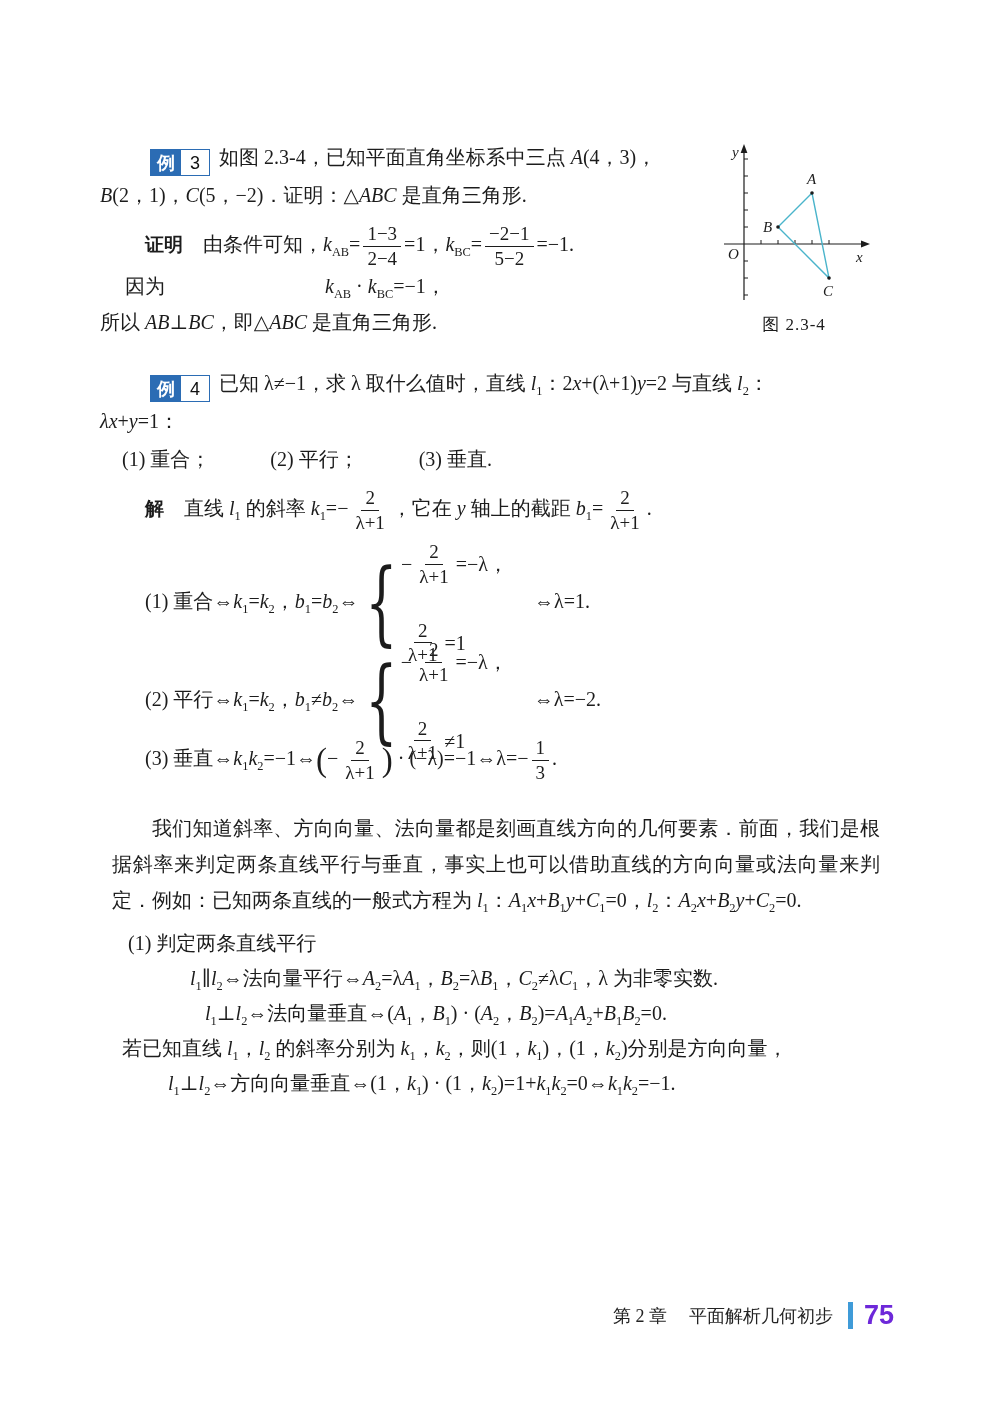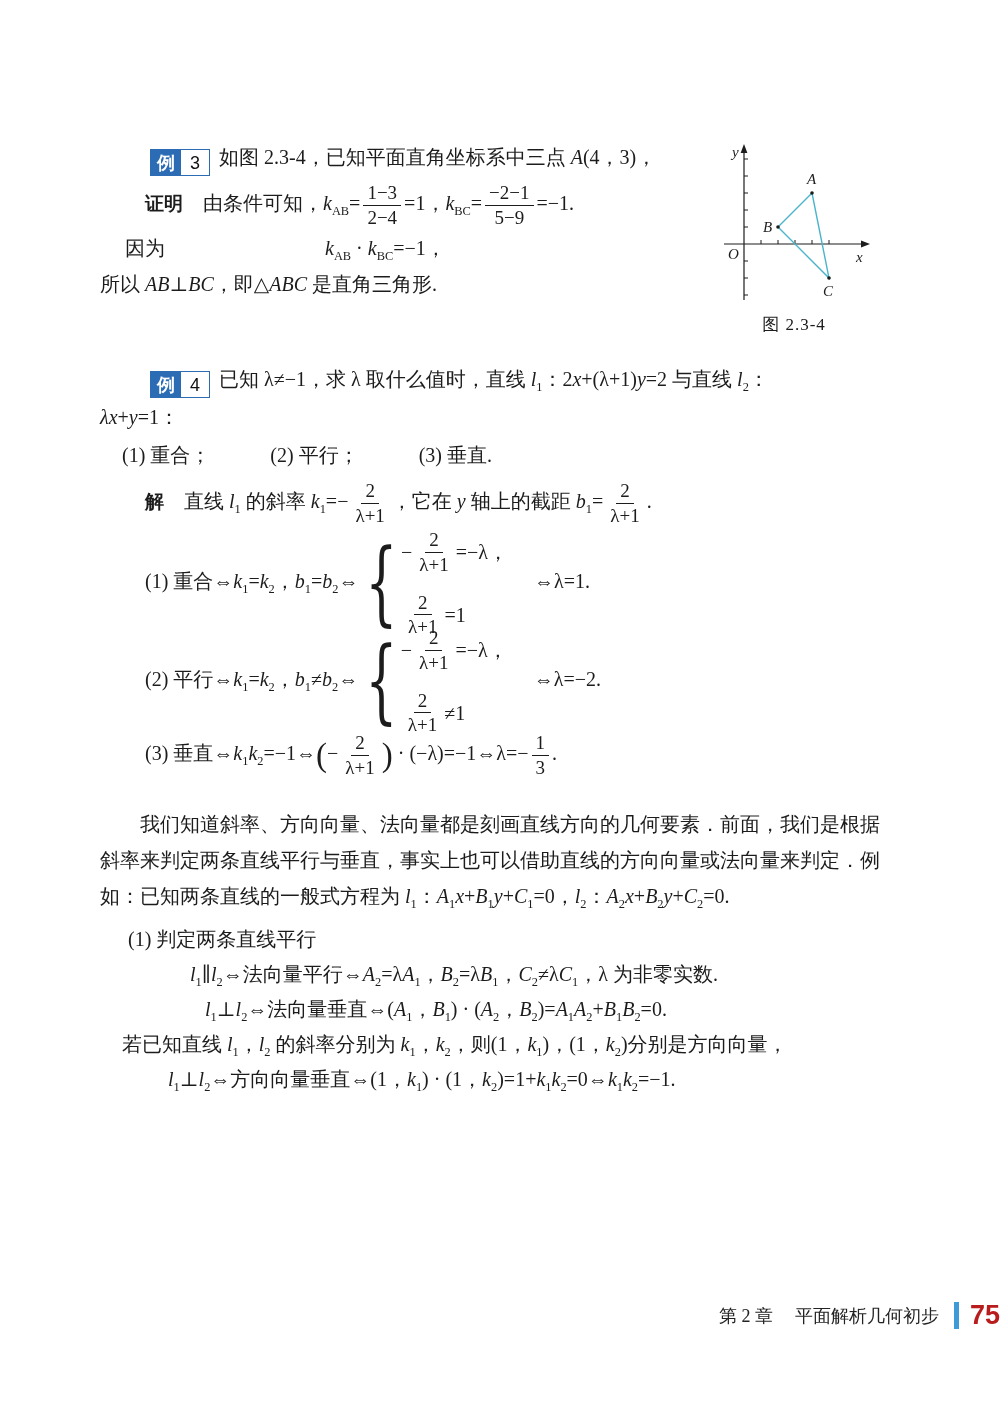--- a/index.html
+++ b/index.html
@@ -23,68 +23,69 @@
     font-size:18px;line-height:1;margin-right:9px;}
   .exbox .exlab{background:#2b6cb4;color:#ffffff;padding:4px 6px 3px;font-weight:bold;}
   .exbox .exnum{color:#111111;background:#ffffff;padding:4px 9px 3px;}
 
   
   i.mv{font-style:italic;}
   .vr i{font-style:italic;}
   .vr sub{font-size:0.62em;font-style:normal;}
   b.blab{font-family:"Liberation Sans","DejaVu Sans",sans-serif;font-weight:bold;font-size:0.95em;}
   .frac{display:inline-flex;flex-direction:column;align-items:center;
-    vertical-align:middle;margin:0 3px;line-height:1.25;font-size:0.95em;}
+    vertical-align:middle;margin:8px 3px;line-height:1.25;font-size:0.95em;}
   .frac .fn{border-bottom:1.4px solid #1c1c1c;padding:0 4px;}
   .frac .fd{padding:0 4px;}
   .cases{display:inline-flex;align-items:center;vertical-align:middle;margin:0 2px;}
   .cases .brace{font-family:"DejaVu Serif",serif;font-size:92px;font-weight:100;
     line-height:0.85;transform:scaleX(0.55);margin:0 -10px 0 -8px;}
   .cases .ccol{display:inline-flex;flex-direction:column;align-items:flex-start;gap:14px;}
   .cases .crow{display:flex;align-items:center;white-space:nowrap;line-height:1.3;}
   .bigp{font-size:165%;font-weight:300;vertical-align:middle;line-height:1;}
   .spacer{display:inline-block;}
 
   
   .ex3row{display:flex;}
   .ex3text{flex:0 0 auto;width:600px;}
   .ex3fig{margin-left:auto;width:172px;text-align:center;padding-top:2px;}
   .figcap{font-size:17px;margin-top:0;letter-spacing:1px;}
   .figlab{font-style:italic;font-size:15px;fill:#1c1c1c;font-family:"Liberation Serif","DejaVu Serif",serif;}
 
   
-  .para{white-space:normal;text-align:justify;text-indent:2em;line-height:36px;margin-top:24px;}
+  .para{white-space:normal;text-align:justify;text-indent:2em;line-height:36px;margin-top:24px;margin-left:12px;}
   .dln{height:35px;line-height:35px;}
 
   
   .footer{position:absolute;top:1300px;left:0;width:1000px;box-sizing:border-box;
-    display:flex;justify-content:flex-end;align-items:center;}
+    padding-right:106px;display:flex;justify-content:flex-end;align-items:center;}
   .footer .chap{font-size:18px;color:#222222;margin-right:22px;}
   .footer .sect{font-size:18px;color:#222222;text-align:right;}
   .footer .bar{width:5px;height:27px;background:#3f9bd8;margin:0 11px 0 15px;}
   .footer .pagenum{font-family:"Liberation Sans","DejaVu Sans",sans-serif;
-    font-size:27px;font-weight:bold;color:#b91c1c;}
+    font-size:27px;font-weight:bold;color:#6d28d9;}
 </style>
 </head>
 <body>
 
 <div class="content">
 
   <div class="ex3row">
     <div class="ex3text">
       <div class="ln" style="margin-left:50px"><span class="exbox">
             <span class="exlab">例</span>
             <span class="exnum">3</span>
           </span><span>如图 2.3-4，已知平面直角坐标系中三点 </span><i class="mv">A</i><span>(4，3)，</span></div>
+      <div class="ln"><i class="mv">B</i><span>(2，1)，</span><i class="mv">C</i><span>(5，−2)．证明：△</span><i class="mv">ABC</i><span> 是直角三角形.</span></div>
       <div class="ln ln-frac" style="margin-left:45px"><b class="blab">证明</b><span>　由条件可知，</span><span class="vr"><i>k</i><sub>AB</sub></span><span>=</span><span class="frac">
             <span class="fn">1−3</span>
             <span class="fd">2−4</span>
           </span><span>=1，</span><span class="vr"><i>k</i><sub>BC</sub></span><span>=</span><span class="frac">
             <span class="fn">−2−1</span>
-            <span class="fd">5−9</span>
+            <span class="fd">5−2</span>
           </span><span>=−1.</span></div>
       <div class="ln" style="height:36px;line-height:36px;margin-left:25px"><span>因为</span><span class="spacer" style="width: 8em;"></span><span class="vr"><i>k</i><sub>AB</sub></span><span> · </span><span class="vr"><i>k</i><sub>BC</sub></span><span>=−1，</span></div>
       <div class="ln" style="height:36px;line-height:36px"><span>所以 </span><i class="mv">AB</i><span>⊥</span><i class="mv">BC</i><span>，即△</span><i class="mv">ABC</i><span> 是直角三角形.</span></div>
     </div>
     <div class="ex3fig">
       <svg width="165" height="168" viewBox="0 0 165 168">
 
         <line x1="32" y1="160" x2="32" y2="10" stroke="#1c1c1c" stroke-width="1.2"></line>
         <polygon points="32,4 28.6,13 35.4,13" fill="#1c1c1c"></polygon>
         <line x1="12" y1="104" x2="152" y2="104" stroke="#1c1c1c" stroke-width="1.2"></line>

